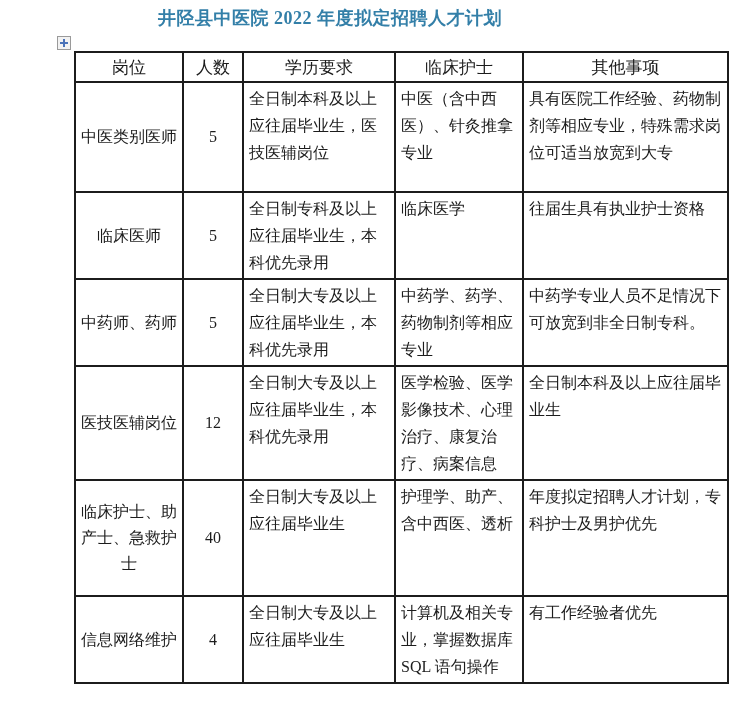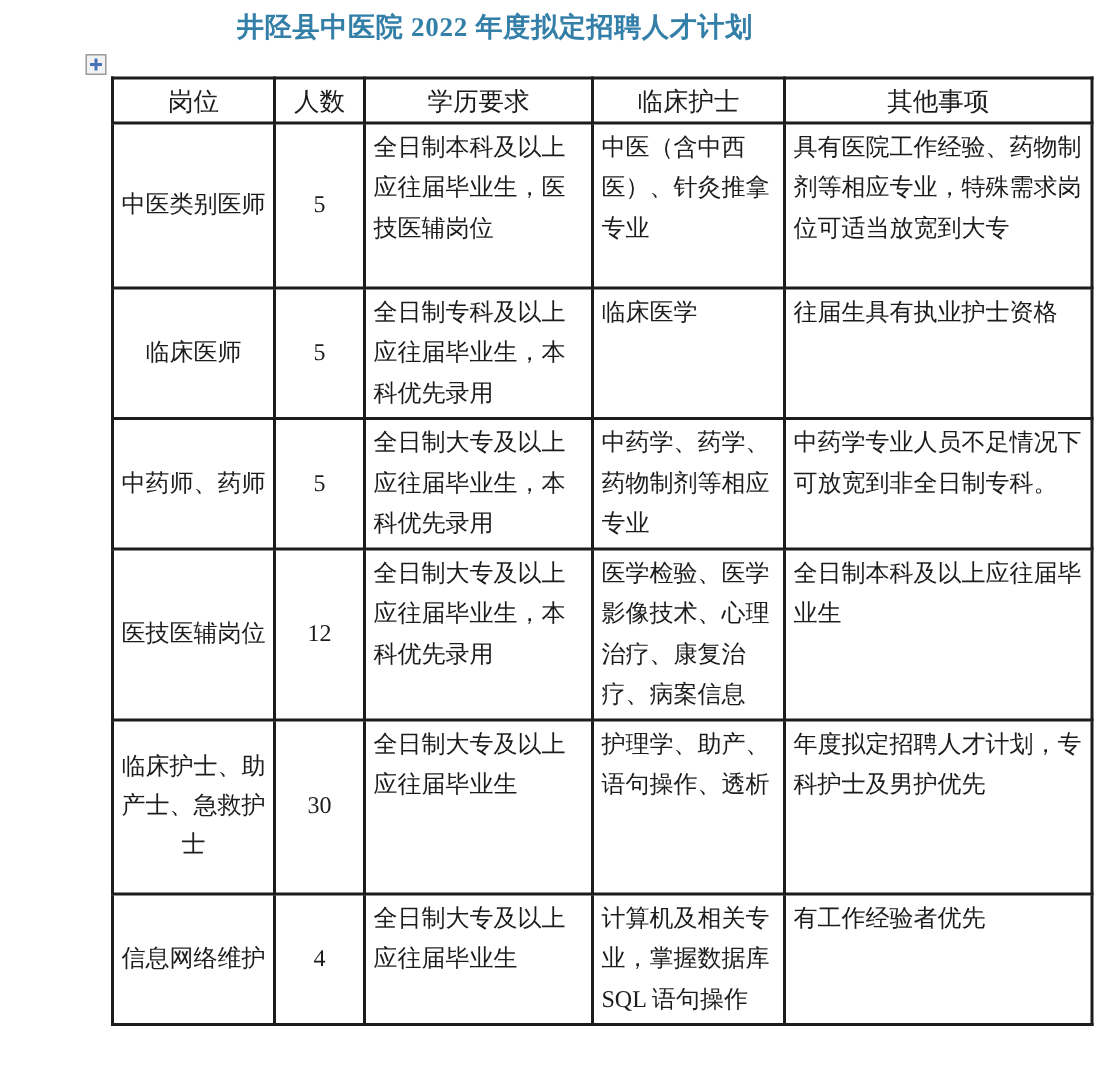--- a/index.html
+++ b/index.html
@@ -154,23 +154,23 @@
       <tr style="height:100px">
         <td class="c-pos">医技医辅岗位</td>
         <td class="c-num">12</td>
         <td class="c-txt">全日制大专及以上应往届毕业生，本科优先录用</td>
         <td class="c-txt">医学检验、医学影像技术、心理治疗、康复治疗、病案信息</td>
         <td class="c-txt">全日制本科及以上应往届毕业生</td>
       </tr>
 
       <tr style="height:104px">
         <td class="c-pos">临床护士、助产士、急救护士</td>
-        <td class="c-num">30</td>
+        <td class="c-num">40</td>
         <td class="c-txt">全日制大专及以上应往届毕业生</td>
-        <td class="c-txt">护理学、助产、语句操作、透析</td>
+        <td class="c-txt">护理学、助产、含中西医、透析</td>
         <td class="c-txt">年度拟定招聘人才计划，专科护士及男护优先</td>
       </tr>
 
       <tr style="height:75px">
         <td class="c-pos">信息网络维护</td>
         <td class="c-num">4</td>
         <td class="c-txt">全日制大专及以上应往届毕业生</td>
         <td class="c-txt">计算机及相关专业，掌握数据库 SQL 语句操作</td>
         <td class="c-txt">有工作经验者优先</td>
       </tr>

